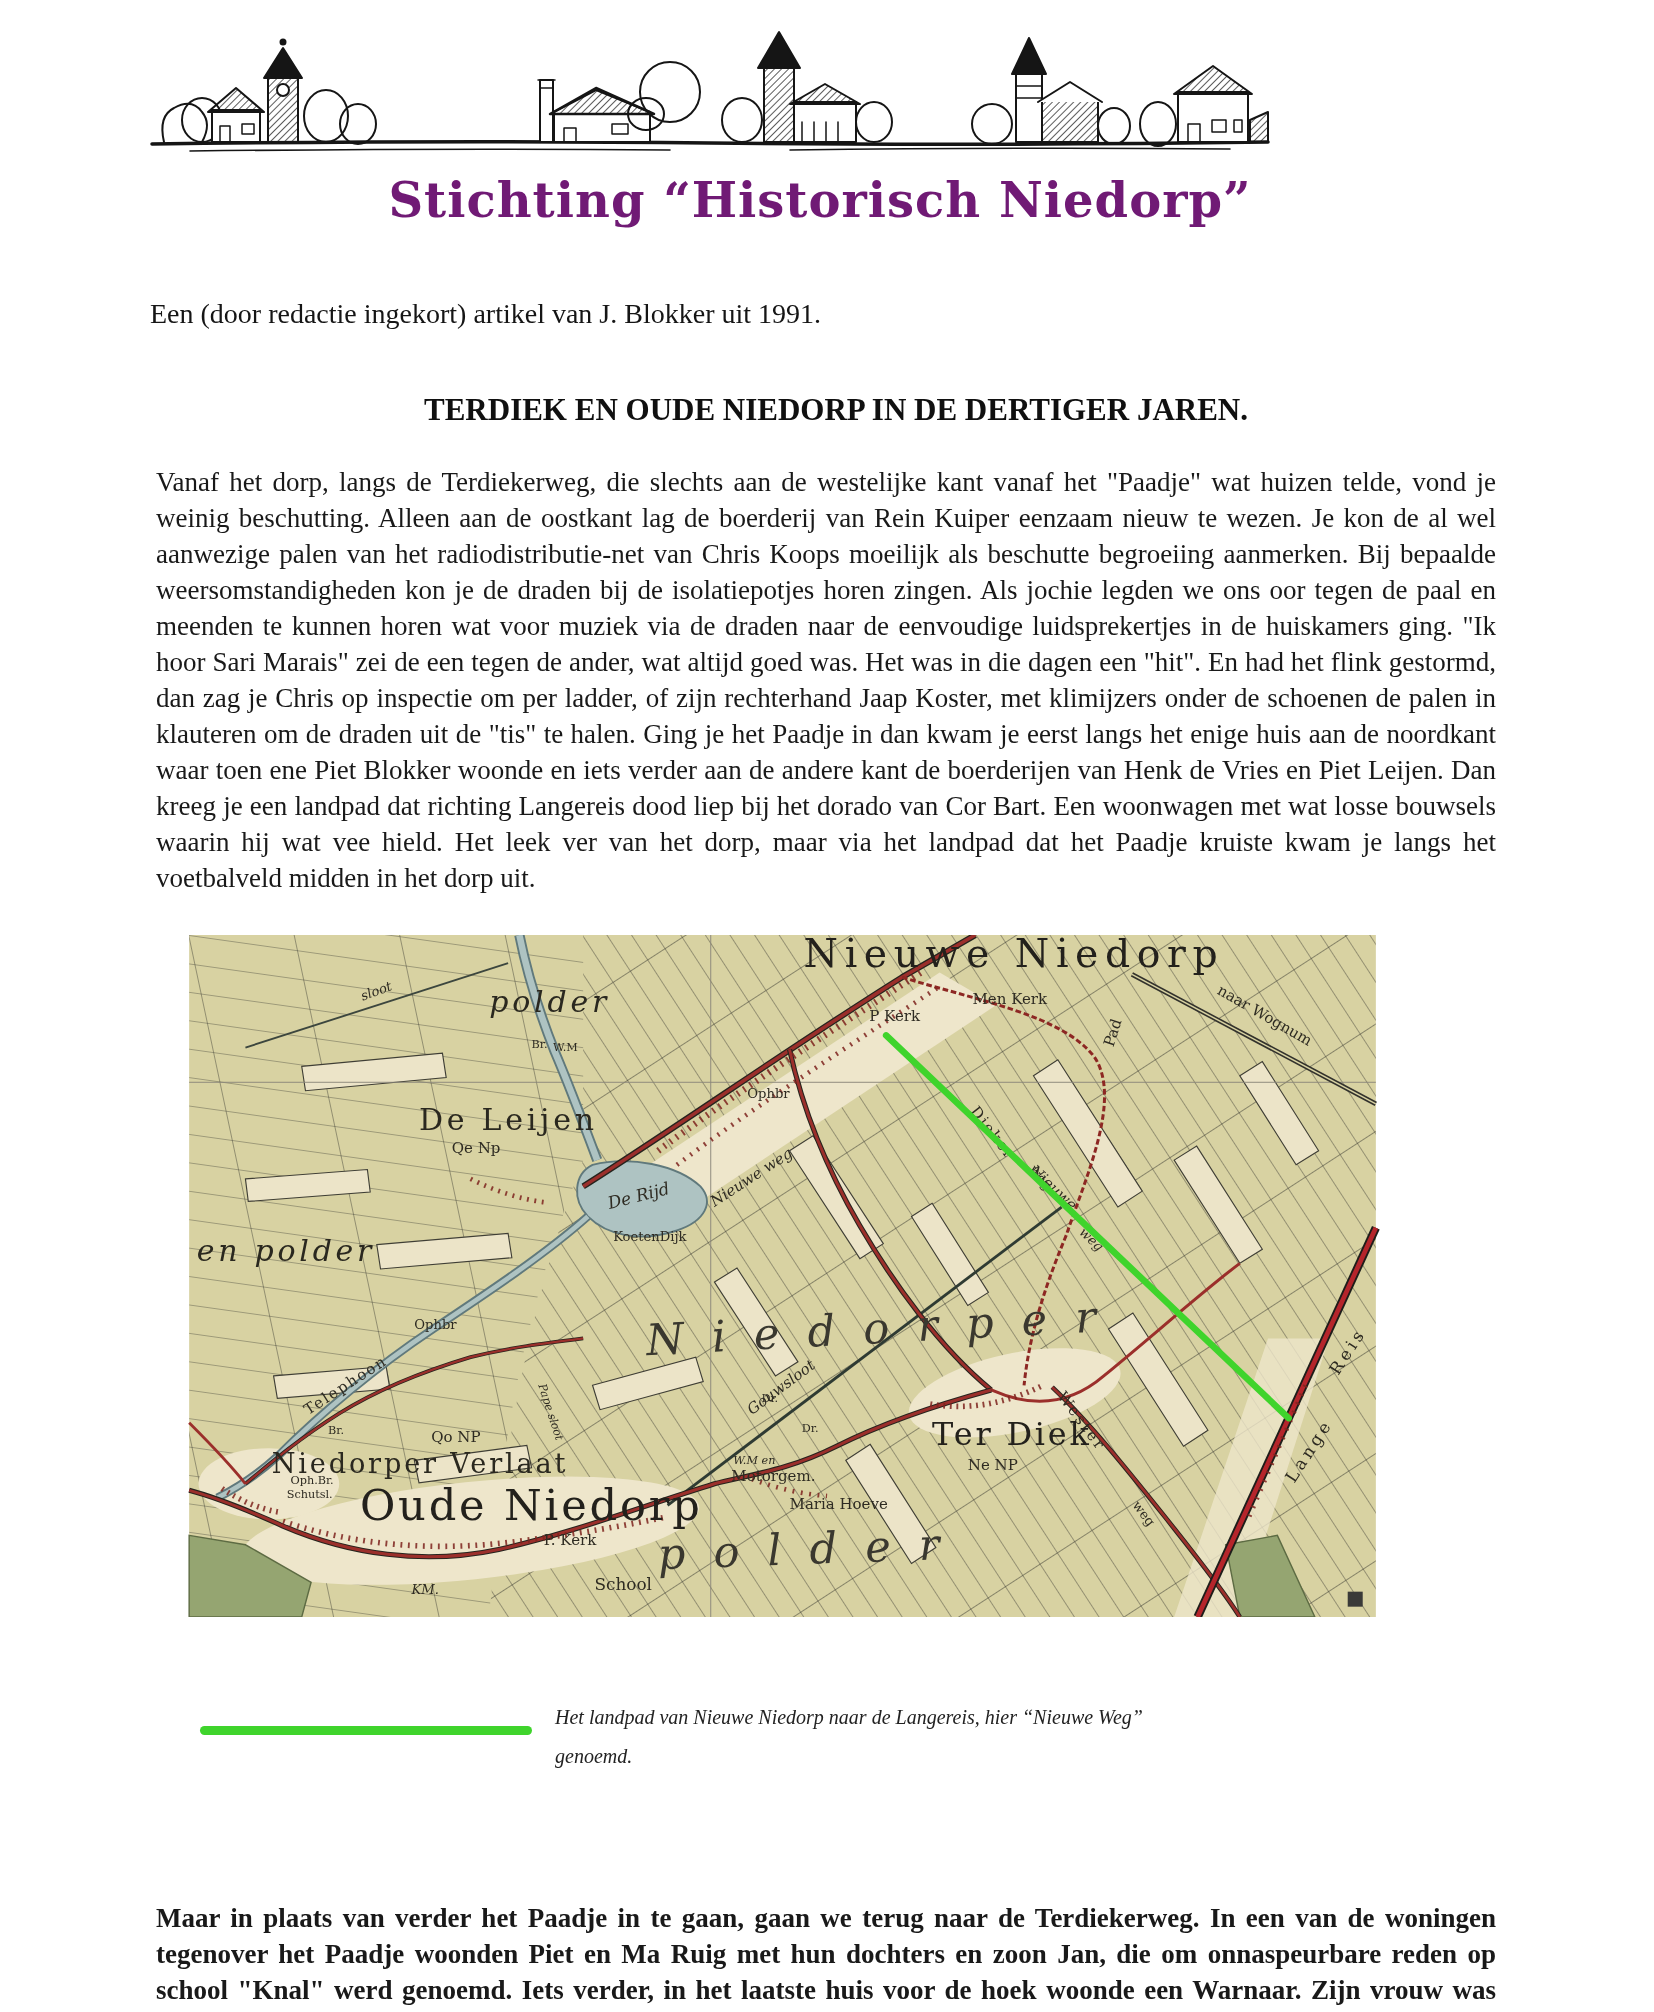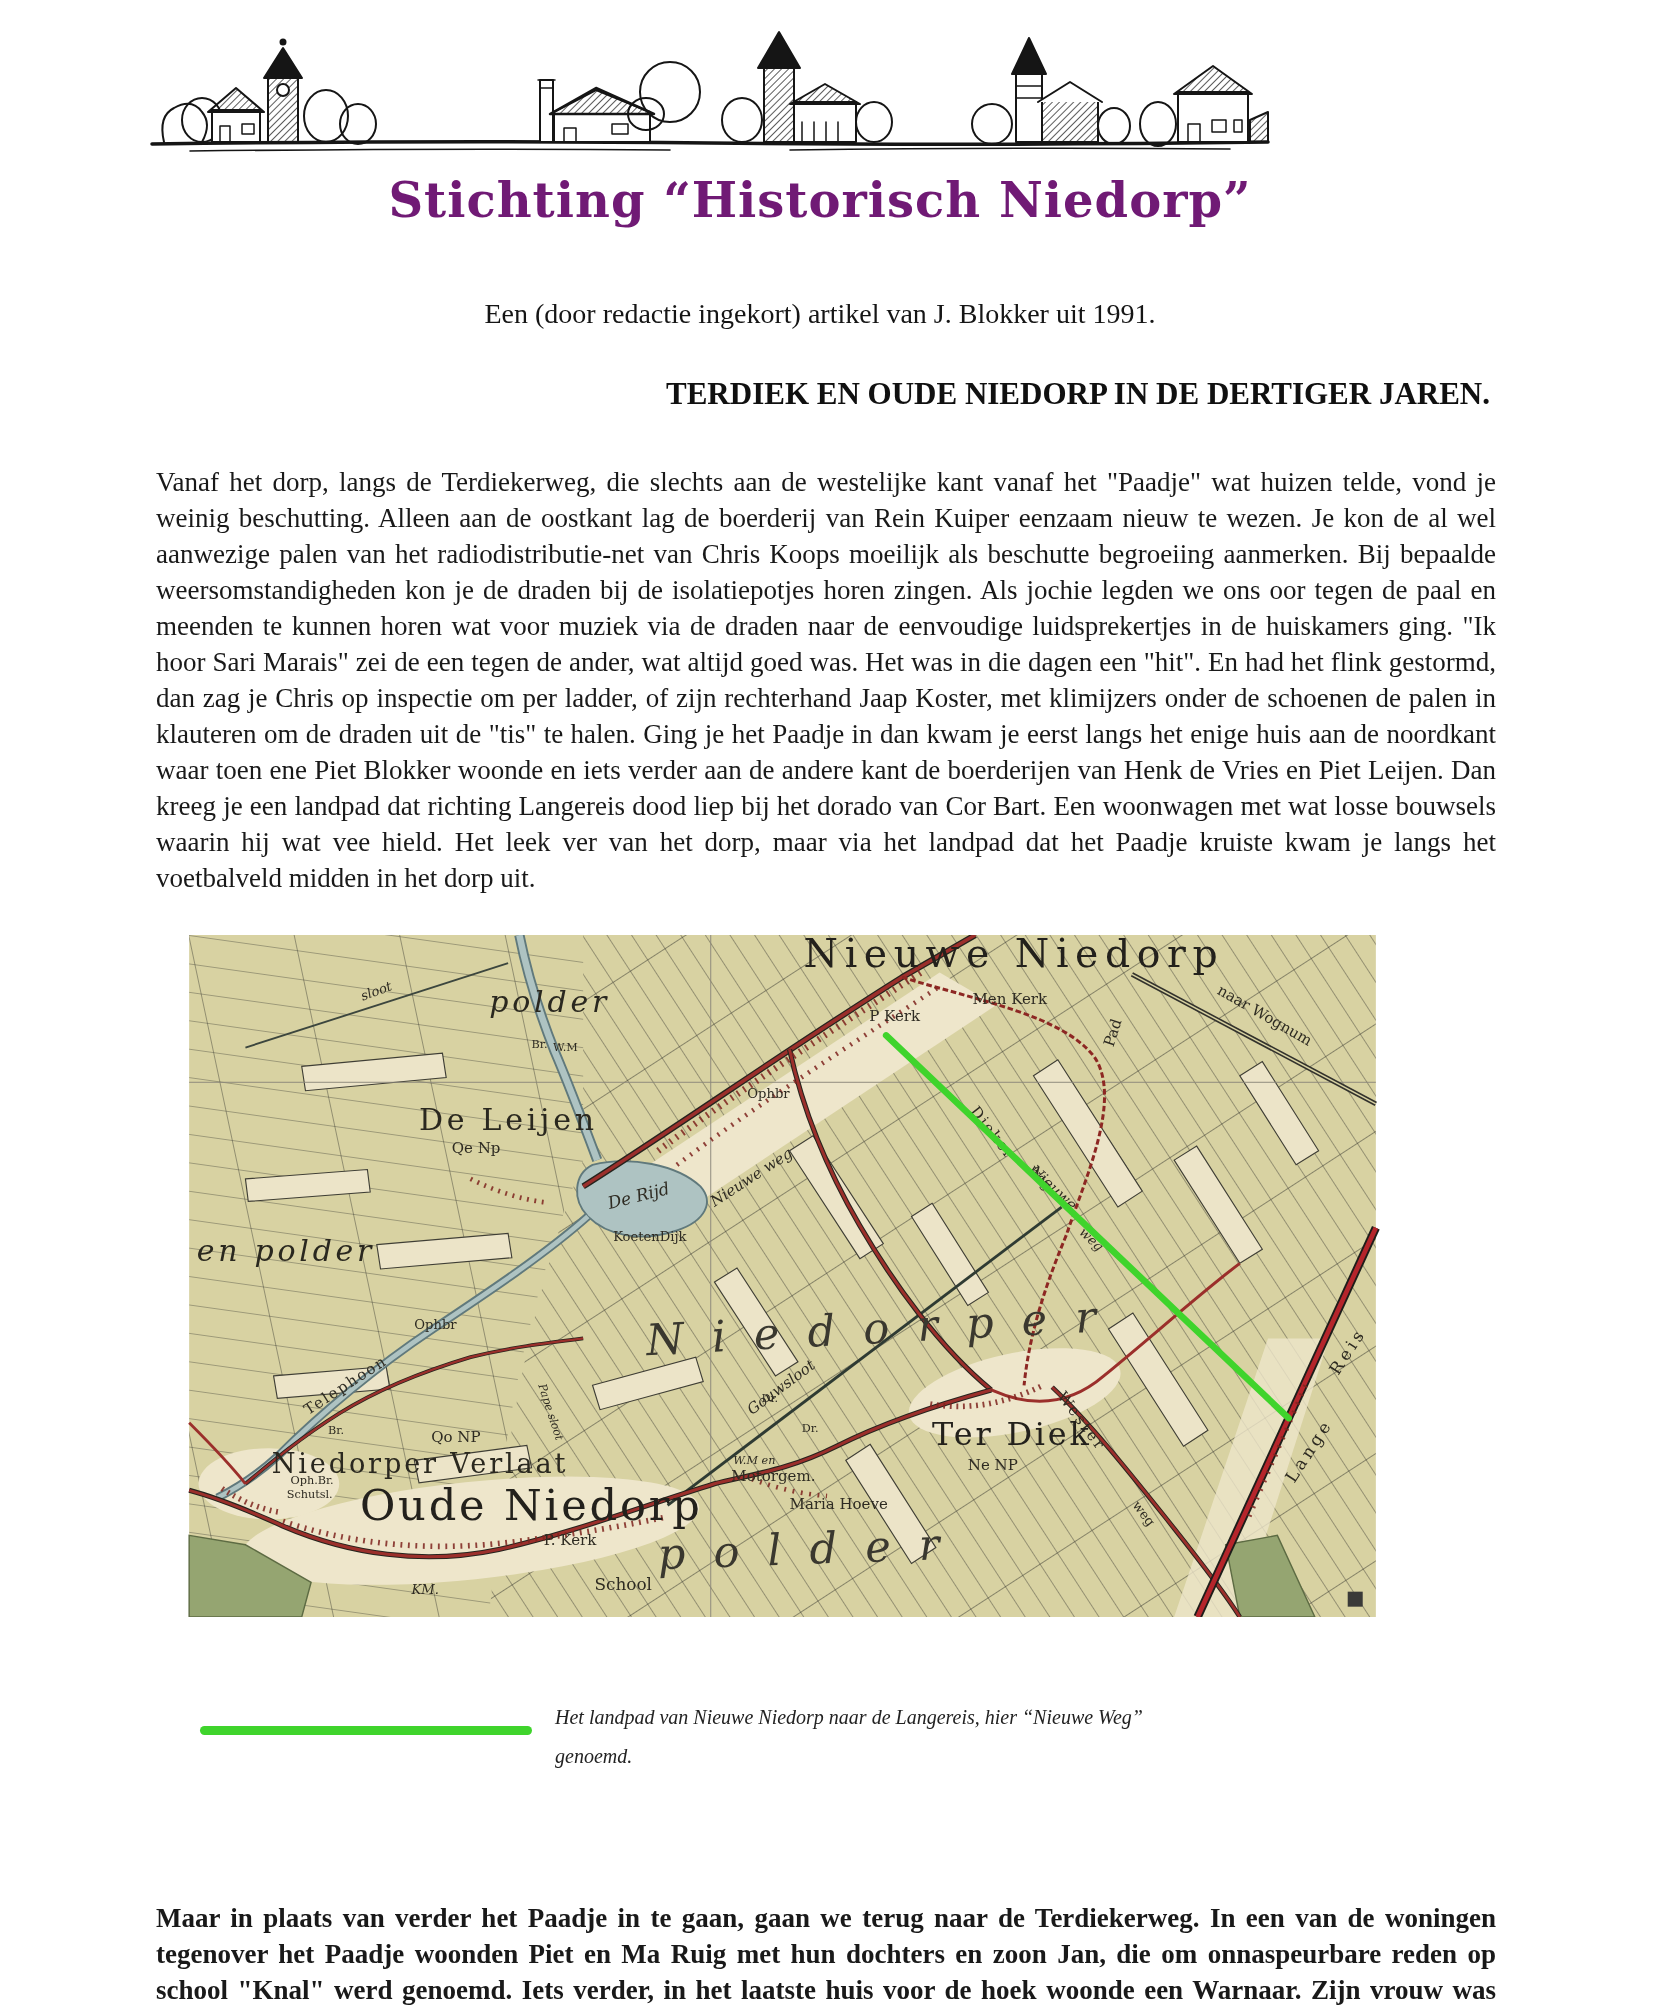--- a/index.html
+++ b/index.html
@@ -9,25 +9,25 @@
     margin:0 auto;
   }
   .header-art { position:absolute; left:150px; top:28px; width:1120px; height:138px; }
   .title {
     position:absolute; left:150px; top:172px; width:1340px; margin:0;
     text-align:center; font-family:"DejaVu Serif", serif; font-weight:bold;
     font-size:48px; letter-spacing:1px; color:#701a75;
   }
   .subtitle {
     position:absolute; left:150px; top:298px; width:1340px;
-    text-align:center; font-size:28px; color:#151515;
+    font-size:28px; color:#151515;
   }
   .heading {
-    position:absolute; left:150px; top:376px; width:1340px; margin:0;
-    text-align:right; font-size:31px; font-weight:bold; color:#101010;
+    position:absolute; left:150px; top:376px; width:1340px; margin:16px;
+    text-align:center; font-size:31px; font-weight:bold; color:#101010;
   }
   .para {
     position:absolute; left:152px; width:1340px; margin:4px;
     font-size:27px; line-height:36px; text-align:justify; color:#191919;
   }
   .p1 { top:460px; }
   .p2 { top:1896px;font-weight:bold; }
   .map-wrap { position:absolute; left:150px; top:935px; width:1265px; height:682px; margin:0; }
   .map-wrap svg { display:block; width:100%; height:100%; }
   .caption-line {

